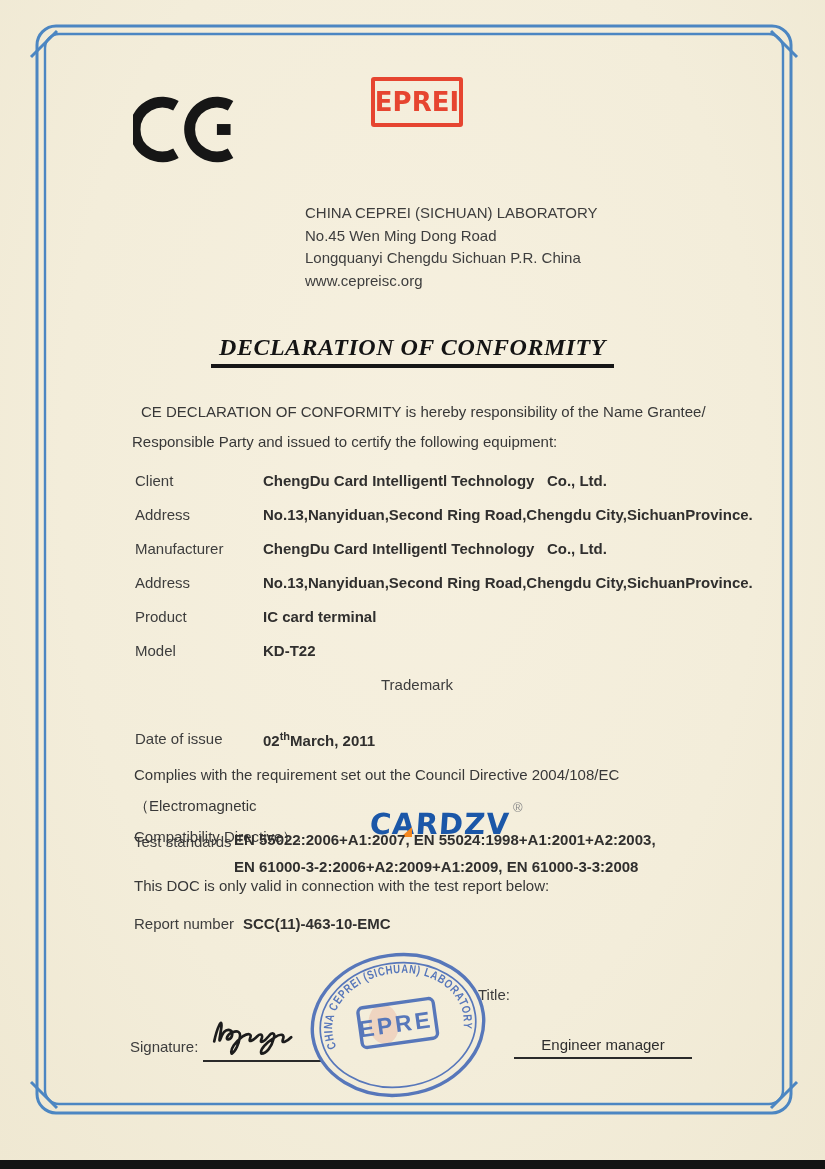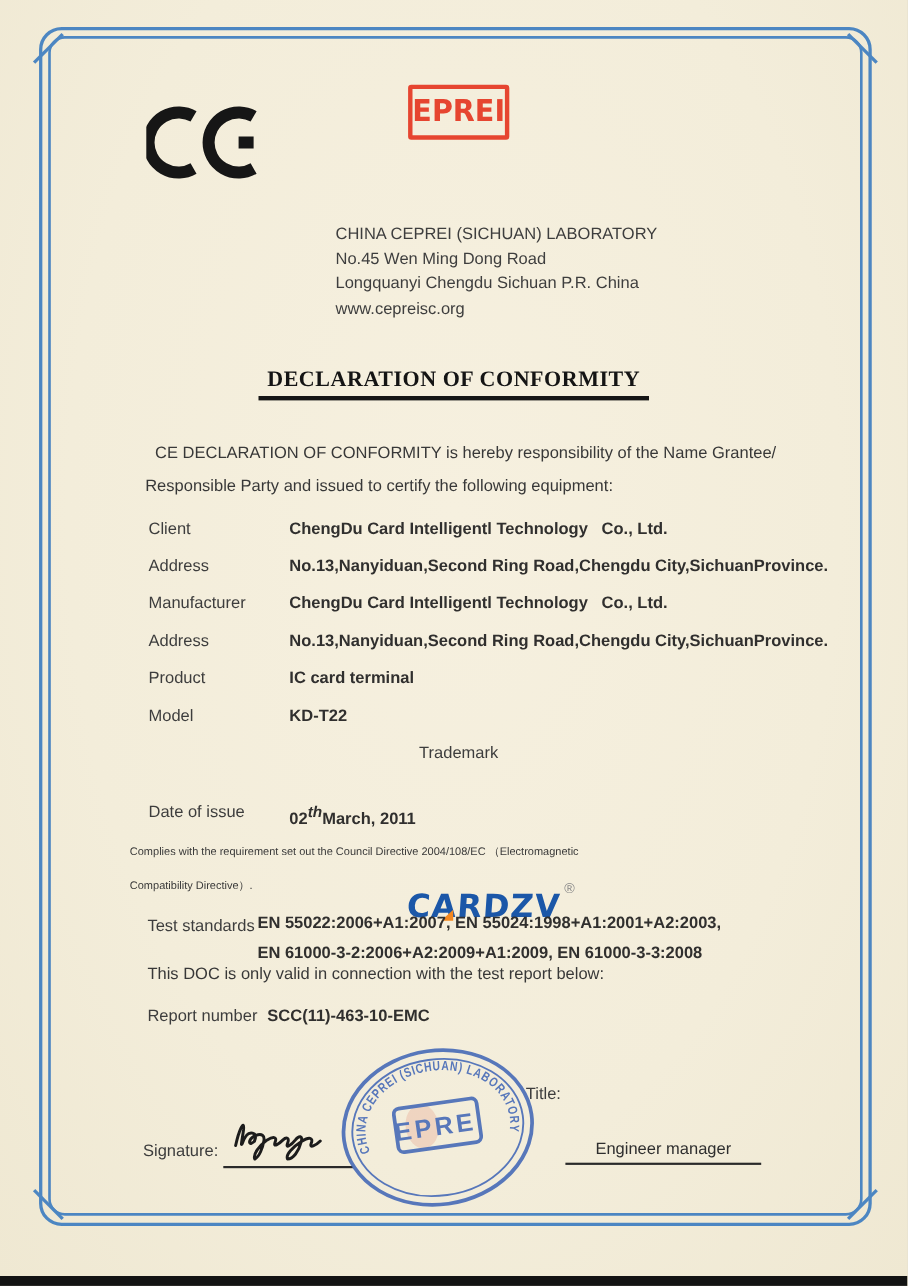--- a/index.html
+++ b/index.html
@@ -25,36 +25,36 @@
     font-family:"DejaVu Sans", sans-serif; transform:scaleY(1.05);
   }
   .cert-no { position:absolute; left:545px; top:156px; width:222px; text-align:right;
     font-size:17px; font-weight:bold; color:#222; letter-spacing:0.3px; }
   .lab-block { position:absolute; left:305px; top:202px; font-size:15px; color:#3e3e3e; line-height:22.5px; }
 
   
   .title-wrap { position:absolute; left:0; top:334px; width:825px; text-align:center; }
   .title-wrap span {
     display:inline-block; font-family:"Liberation Serif", serif;
-    font-weight:bold; font-size:20px; color:#141414;
+    font-style:italic; font-weight:bold; font-size:24px; color:#141414;
     letter-spacing:0.5px; border-bottom:4px solid #161616; padding:0 8px 3px 8px;
   }
 
   
   .intro { position:absolute; left:132px; top:397px; width:600px; font-size:15px; color:#383838; line-height:30px; }
   .intro .l1 { text-indent:9px; }
-  .compliance { position:absolute; left:118px; top:759px; width:600px; font-size:10px; color:#383838; line-height:31px; }
+  .compliance { position:absolute; left:134px; top:759px; width:600px; font-size:15px; color:#383838; line-height:31px; }
   .validity { position:absolute; left:134px; top:877px; font-size:15px; color:#383838; }
 
   
   .fields { position:absolute; left:135px; top:472px; width:620px; }
   .frow { display:flex; align-items:flex-start; margin-bottom:13px; min-height:21px; }
   .flabel { width:128px; flex:0 0 128px; font-size:15px; color:#3d3d3d; }
   .fvalue { font-size:15px; font-weight:bold; color:#302f2e; white-space:pre; }
-  .fvalue sup { font-size:14px; font-weight:bold;font-style:italic; }
+  .fvalue sup { font-size:11px; font-weight:bold; }
   .trademark-row { height:48px; margin-bottom:6px; align-items:center;flex-direction:column; }
   .logo-wrap { position:relative; display:inline-block; height:40px; }
   .cardzv {
     font-family:"DejaVu Sans", sans-serif; font-weight:bold; font-size:29px;
     color:#1b57a8; letter-spacing:1px; transform:skewX(-4deg); display:inline-block; line-height:40px;
   }
   .orange-wedge { position:absolute; left:31px; bottom:7px; width:0; height:0;
     border-left:11px solid transparent; border-bottom:10px solid #f5881f; }
   .reg { color:#8a8a8a; font-size:13px; vertical-align:top; position:relative; top:-4px; left:3px; }
 

